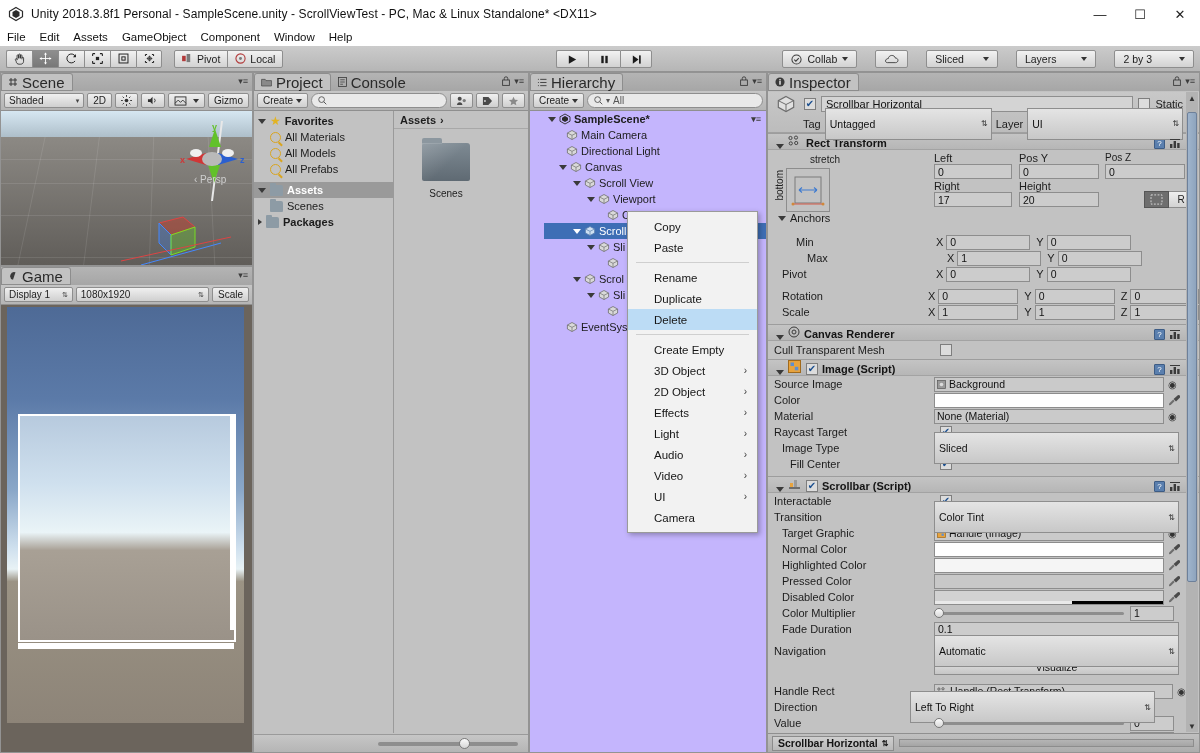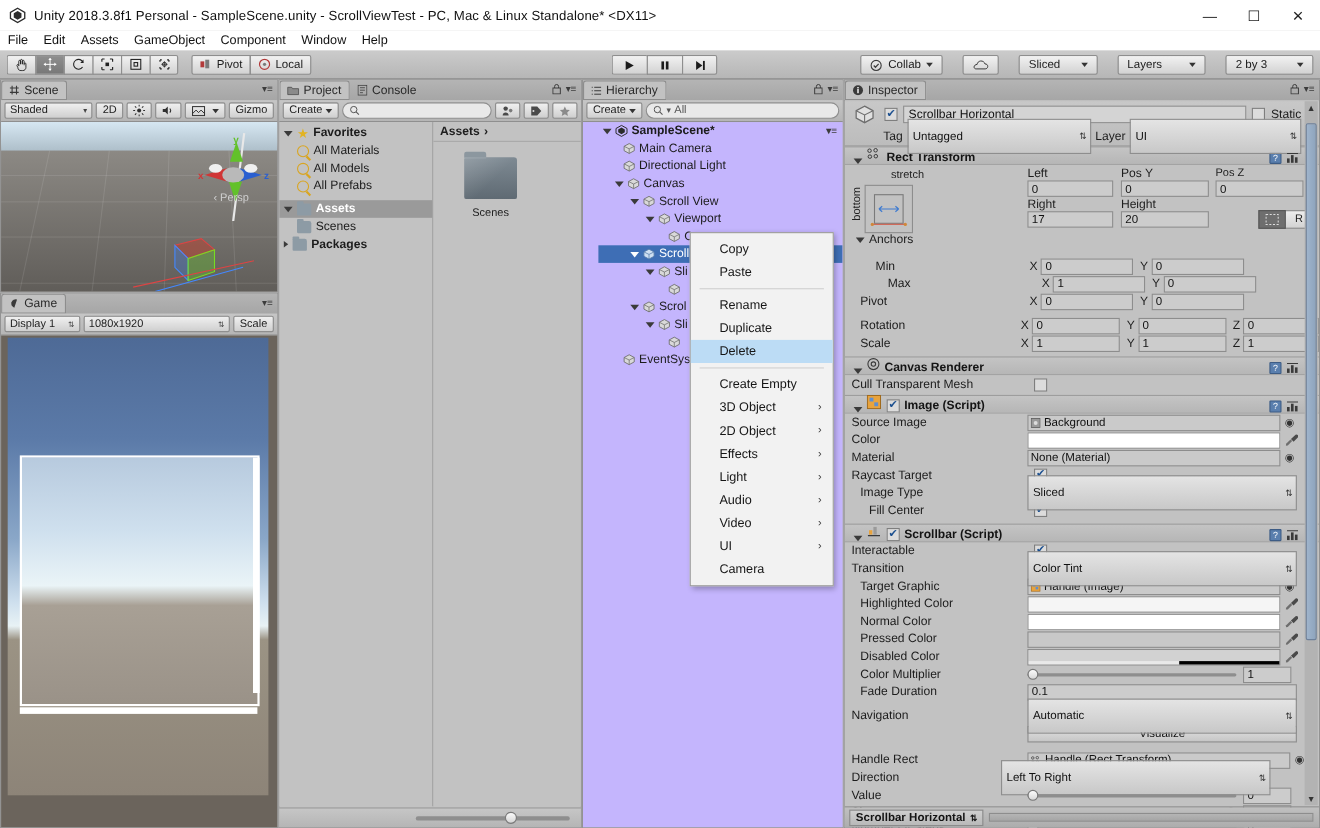--- a/index.html
+++ b/index.html
@@ -67,21 +67,21 @@
     border:1px solid #8e8e8e; border-radius:2px;
     display:flex; align-items:center; gap:5px; font-size:10.5px; color:#1c1c1c;
   }
   .caret { width:0;height:0;border-left:3px solid transparent;border-right:3px solid transparent;border-top:4px solid #333; }
 
   
   .panel { position:absolute; background:#c2c2c2; border:1px solid #939393; }
   .tabrow { height:18px; background:linear-gradient(#b4b4b4,#a6a6a6); display:flex; align-items:flex-end; position:relative; }
   .tab {
     height:18px; padding:0 8px 0 7px; display:flex; align-items:center; gap:4px;
-    font-size:11px; color:#2a2a2a; background:transparent;
+    font-size:15px; color:#2a2a2a; background:transparent;
   }
   .tab.active { background:#c2c2c2; border-radius:3px 3px 0 0; box-shadow: 0 0 0 1px #8d8d8d inset; }
   .tab-tools { position:absolute; right:4px; top:3px; display:flex; gap:4px; align-items:center; }
   .tiny { font-size:9px; color:#3c3c3c; }
 
   .subbar { height:20px; background:linear-gradient(#c6c6c6,#b5b5b5); border-bottom:1px solid #8f8f8f; display:flex; align-items:center; padding:0 3px; gap:3px; }
   .sb-btn {
     height:15px; padding:0 5px; background:linear-gradient(#f0f0f0,#cfcfcf);
     border:1px solid #8e8e8e; border-radius:2px; display:flex; align-items:center; gap:3px;
     font-size:10px; color:#1c1c1c;
@@ -990,32 +990,32 @@
           <svg width="9" height="9" viewBox="0 0 10 10">
               <rect x=".5" y=".5" width="9" height="9" fill="#e8a33d" stroke="#a06a1d" stroke-width=".8"></rect>
               <rect x="2" y="2" width="2.6" height="2.6" fill="#5f8fd0"></rect>
               <rect x="5" y="5" width="2.6" height="2.6" fill="#5f8fd0"></rect>
             </svg>
           <span>Handle (Image)</span>
         </span>
         <span style="margin-left:4px;font-size:10px;color:#333">◉</span>
       </div>
       <div class="row">
-        <span class="rl" style="width:152px;margin-left:8px">Highlighted Color</span>
-        <span class="fld" style="width:230px;background:#f5f5f5"></span>
+        <span class="rl" style="width:152px;margin-left:8px">Normal Color</span>
+        <span class="fld" style="width:230px;background:#ffffff"></span>
         <span class="eyedrop" style="margin-left:4px">
           <svg width="12" height="12" viewBox="0 0 12 12">
               <path d="M9.8 1.2a1.6 1.6 0 012.2 2.2L8 7.5 5.6 5.1z" fill="#4a4a4a"></path>
               <path d="M5.2 5.5L1.2 9.5 1 11.2l1.7-.2 4-4z" fill="#6e6e6e"></path>
             </svg>
         </span>
       </div>
       <div class="row">
-        <span class="rl" style="width:152px;margin-left:8px">Normal Color</span>
-        <span class="fld" style="width:230px;background:#ffffff"></span>
+        <span class="rl" style="width:152px;margin-left:8px">Highlighted Color</span>
+        <span class="fld" style="width:230px;background:#f5f5f5"></span>
         <span class="eyedrop" style="margin-left:4px">
           <svg width="12" height="12" viewBox="0 0 12 12">
               <path d="M9.8 1.2a1.6 1.6 0 012.2 2.2L8 7.5 5.6 5.1z" fill="#4a4a4a"></path>
               <path d="M5.2 5.5L1.2 9.5 1 11.2l1.7-.2 4-4z" fill="#6e6e6e"></path>
             </svg>
         </span>
       </div>
       <div class="row">
         <span class="rl" style="width:152px;margin-left:8px">Pressed Color</span>
         <span class="fld" style="width:230px;background:#c8c8c8"></span>

